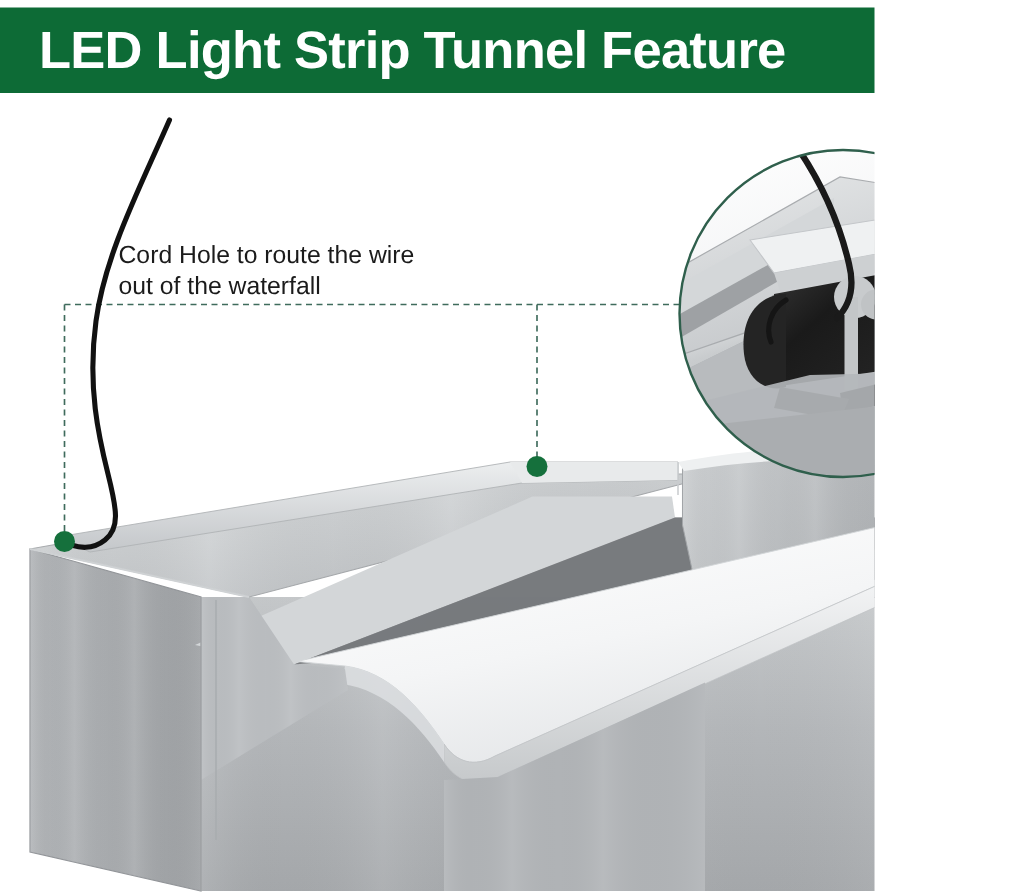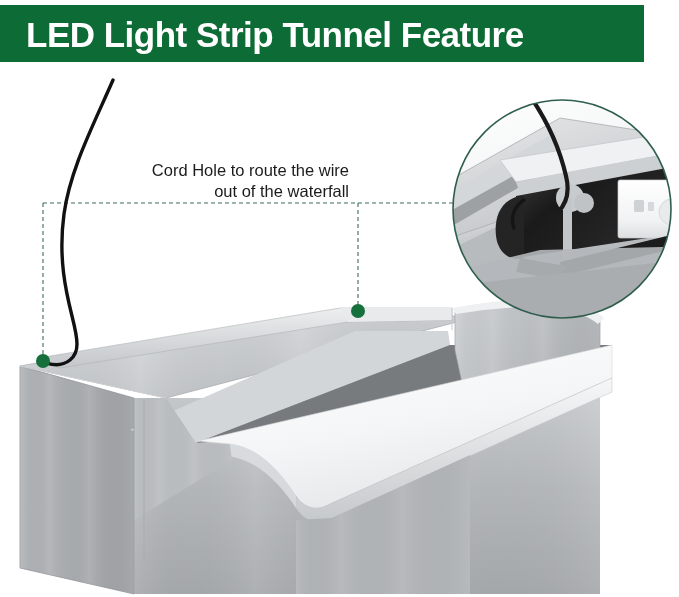--- a/index.html
+++ b/index.html
@@ -2,21 +2,21 @@
 <html><head>
 <meta charset="utf-8">
 <style>
   html, body {
     margin: 0;
     padding: 0;
     background: #ffffff;
   }
   #page {
     position: relative;
-    width: 678px;
+    width: 583px;
     height: 597px;
     background: #ffffff;
     overflow: hidden;
     font-family: "Liberation Sans", sans-serif;
   }
 
   
   #header-banner {
     position: absolute;
     left: 0px;
@@ -44,21 +44,20 @@
   #annotation-callout {
     position: absolute;
     left: 79px;
     top: 160px;
     width: 270px;
     color: #1b1b1b;
     font-family: "Liberation Sans", sans-serif;
     font-size: 16.5px;
     line-height: 21px;
     white-space: pre-line;
-    text-align: right;
   }
 
   
   .layer {
     position: absolute;
     left: 0;
     top: 0;
     width: 679px;
     height: 597px;
   }

